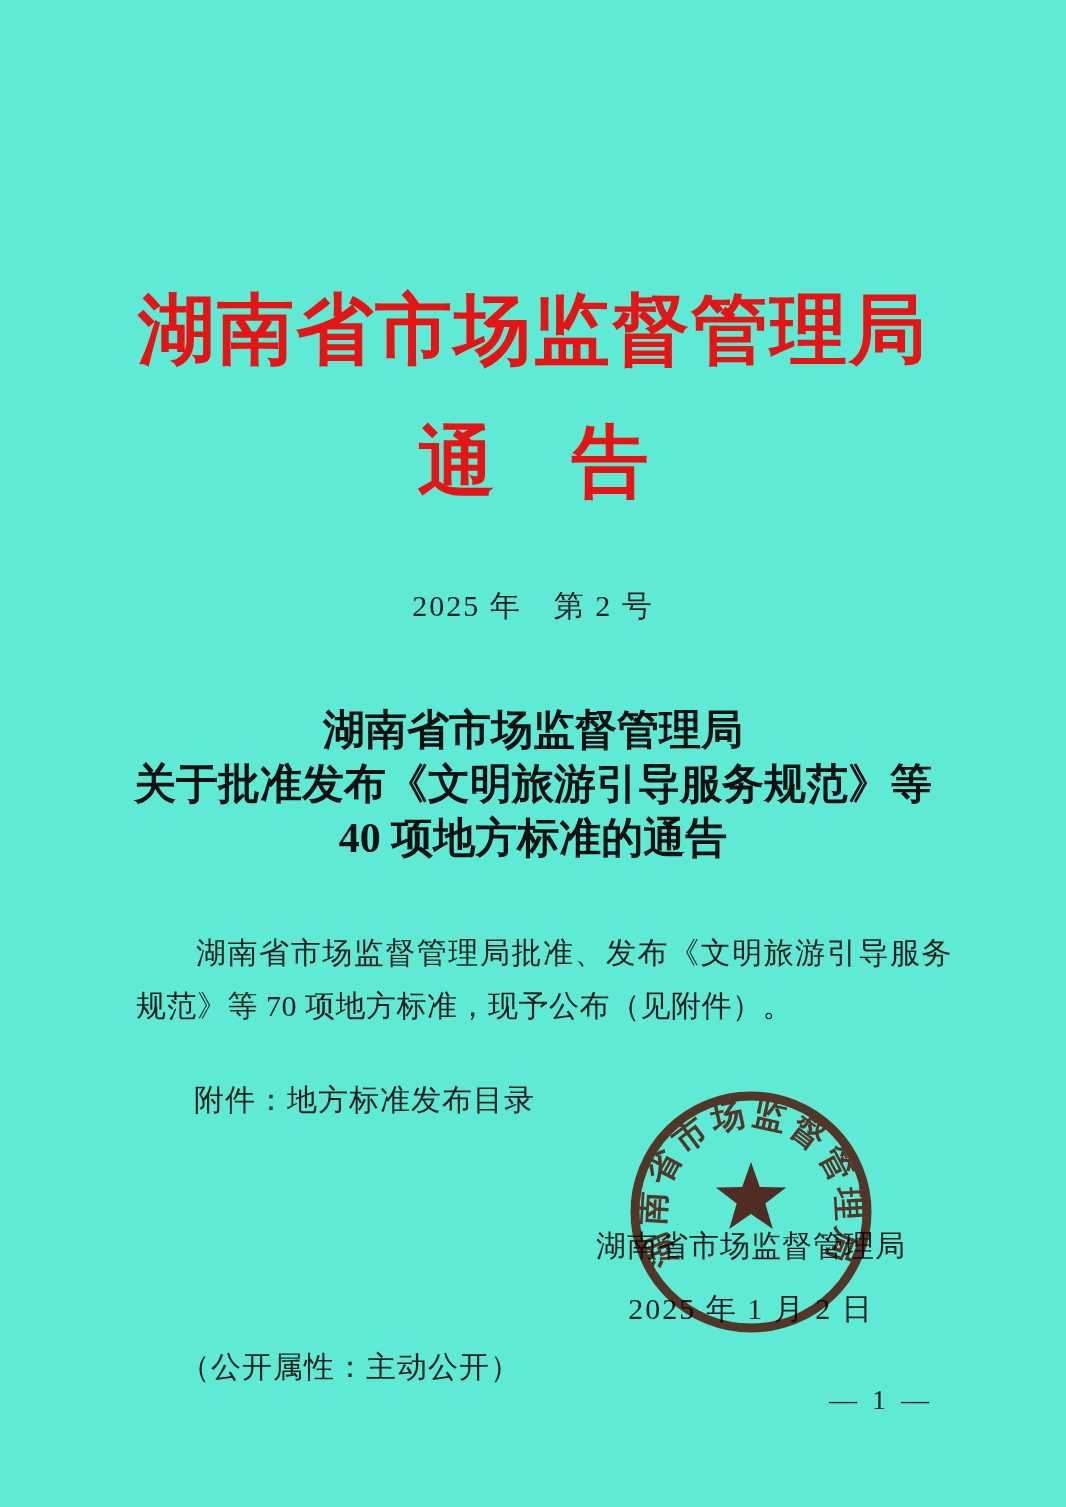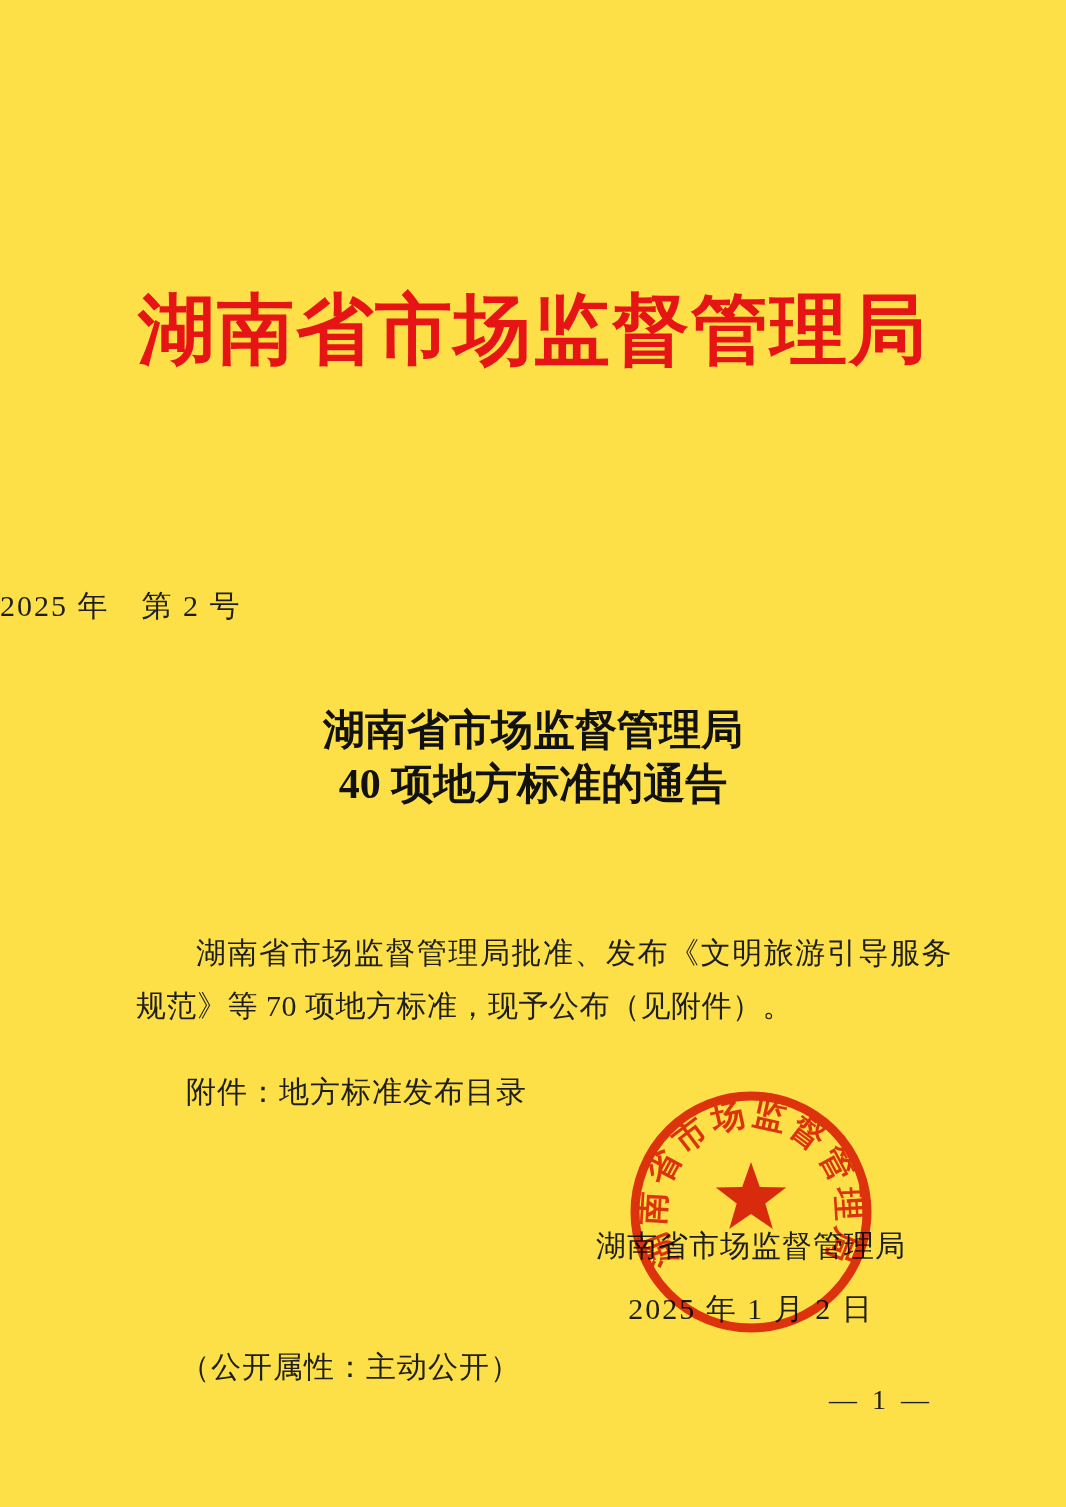--- a/index.html
+++ b/index.html
@@ -1,20 +1,20 @@
 <!DOCTYPE html>
 <html style="--header_red: #e61414; --seal_red: #dd2f22; --seal_star_red: #d8251c; --text_black: #1e1e1e;"><head>
 <meta charset="utf-8">
 <style>
   html, body { margin: 0; padding: 0; background: #ffffff; }
   .page {
     position: relative;
     width: 1066px;
     height: 1507px;
-    background: #fde047;
+    background: #5eead4;
     overflow: hidden;
     font-family: "Liberation Serif", "DejaVu Serif", serif;
     color: var(--text_black, #1e1e1e);
   }
   .red-agency {
     position: absolute;
     top: 288px; left: 0; right: 0;
     text-align: center;
     font-size: 77px;
     font-weight: 700;
@@ -29,21 +29,21 @@
     text-align: center;
     font-size: 77px;
     font-weight: 700;
     color: var(--header_red, #e61414);
     line-height: 1.1;
     white-space: nowrap;
   }
   .issue-no {
     position: absolute;
     top: 586px; left: 0; right: 0;
-    text-align: left;
+    text-align: center;
     font-size: 30px;
     letter-spacing: 2px;
     white-space: nowrap;
   }
   .doc-title {
     position: absolute;
     top: 703px; left: 0; right: 0;
     text-align: center;
     font-size: 42px;
     font-weight: 700;
@@ -58,21 +58,21 @@
     font-size: 30px;
     line-height: 53px;
     text-indent: 2em;
     text-align: justify;
     letter-spacing: 0.5px;
   }
   .attachment {
     position: absolute;
     top: 1068px; left: 122px;
     width: 816px;
-    margin: 4px;
+    margin: 12px;
     font-size: 30px;
     line-height: 40px;
     text-indent: 2em;
     letter-spacing: 1px;
   }
   .sign-block {
     position: absolute;
     top: 1226px; left: 436px;
     width: 630px;
     text-align: center;
@@ -120,25 +120,27 @@
     white-space: nowrap;
   }
 </style>
 </head>
 <body>
 
 <div class="page">
 
   <div class="red-agency">湖南省市场监督管理局</div>
 
+  <div class="red-doctype">通　告</div>
 
   <div class="issue-no">2025 年　第 2 号</div>
 
   <div class="doc-title">
     <div>湖南省市场监督管理局</div>
+    <div>关于批准发布《文明旅游引导服务规范》等</div>
     <div>40 项地方标准的通告</div>
   </div>
 
   <p class="body-para">湖南省市场监督管理局批准、发布《文明旅游引导服务规范》等 70 项地方标准，现予公布（见附件）。</p>
 
   <p class="attachment">附件：地方标准发布目录</p>
 
   <div class="sign-block">
     <div class="sign-agency">湖南省市场监督管理局</div>
     <div class="sign-date">2025 年 1 月 2 日</div>

